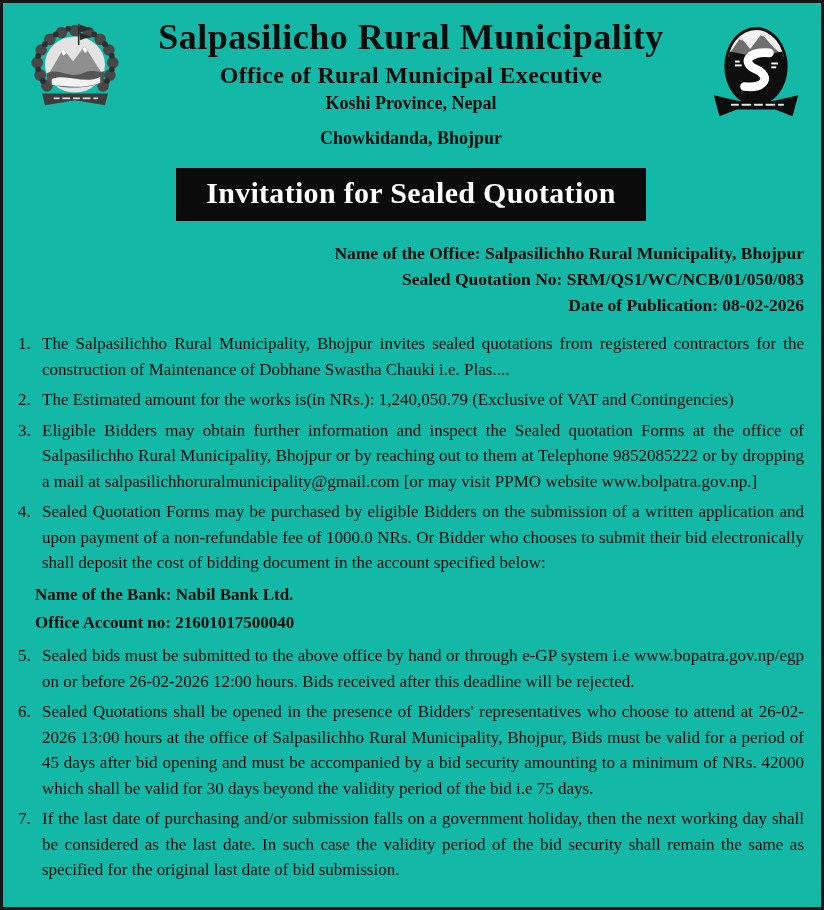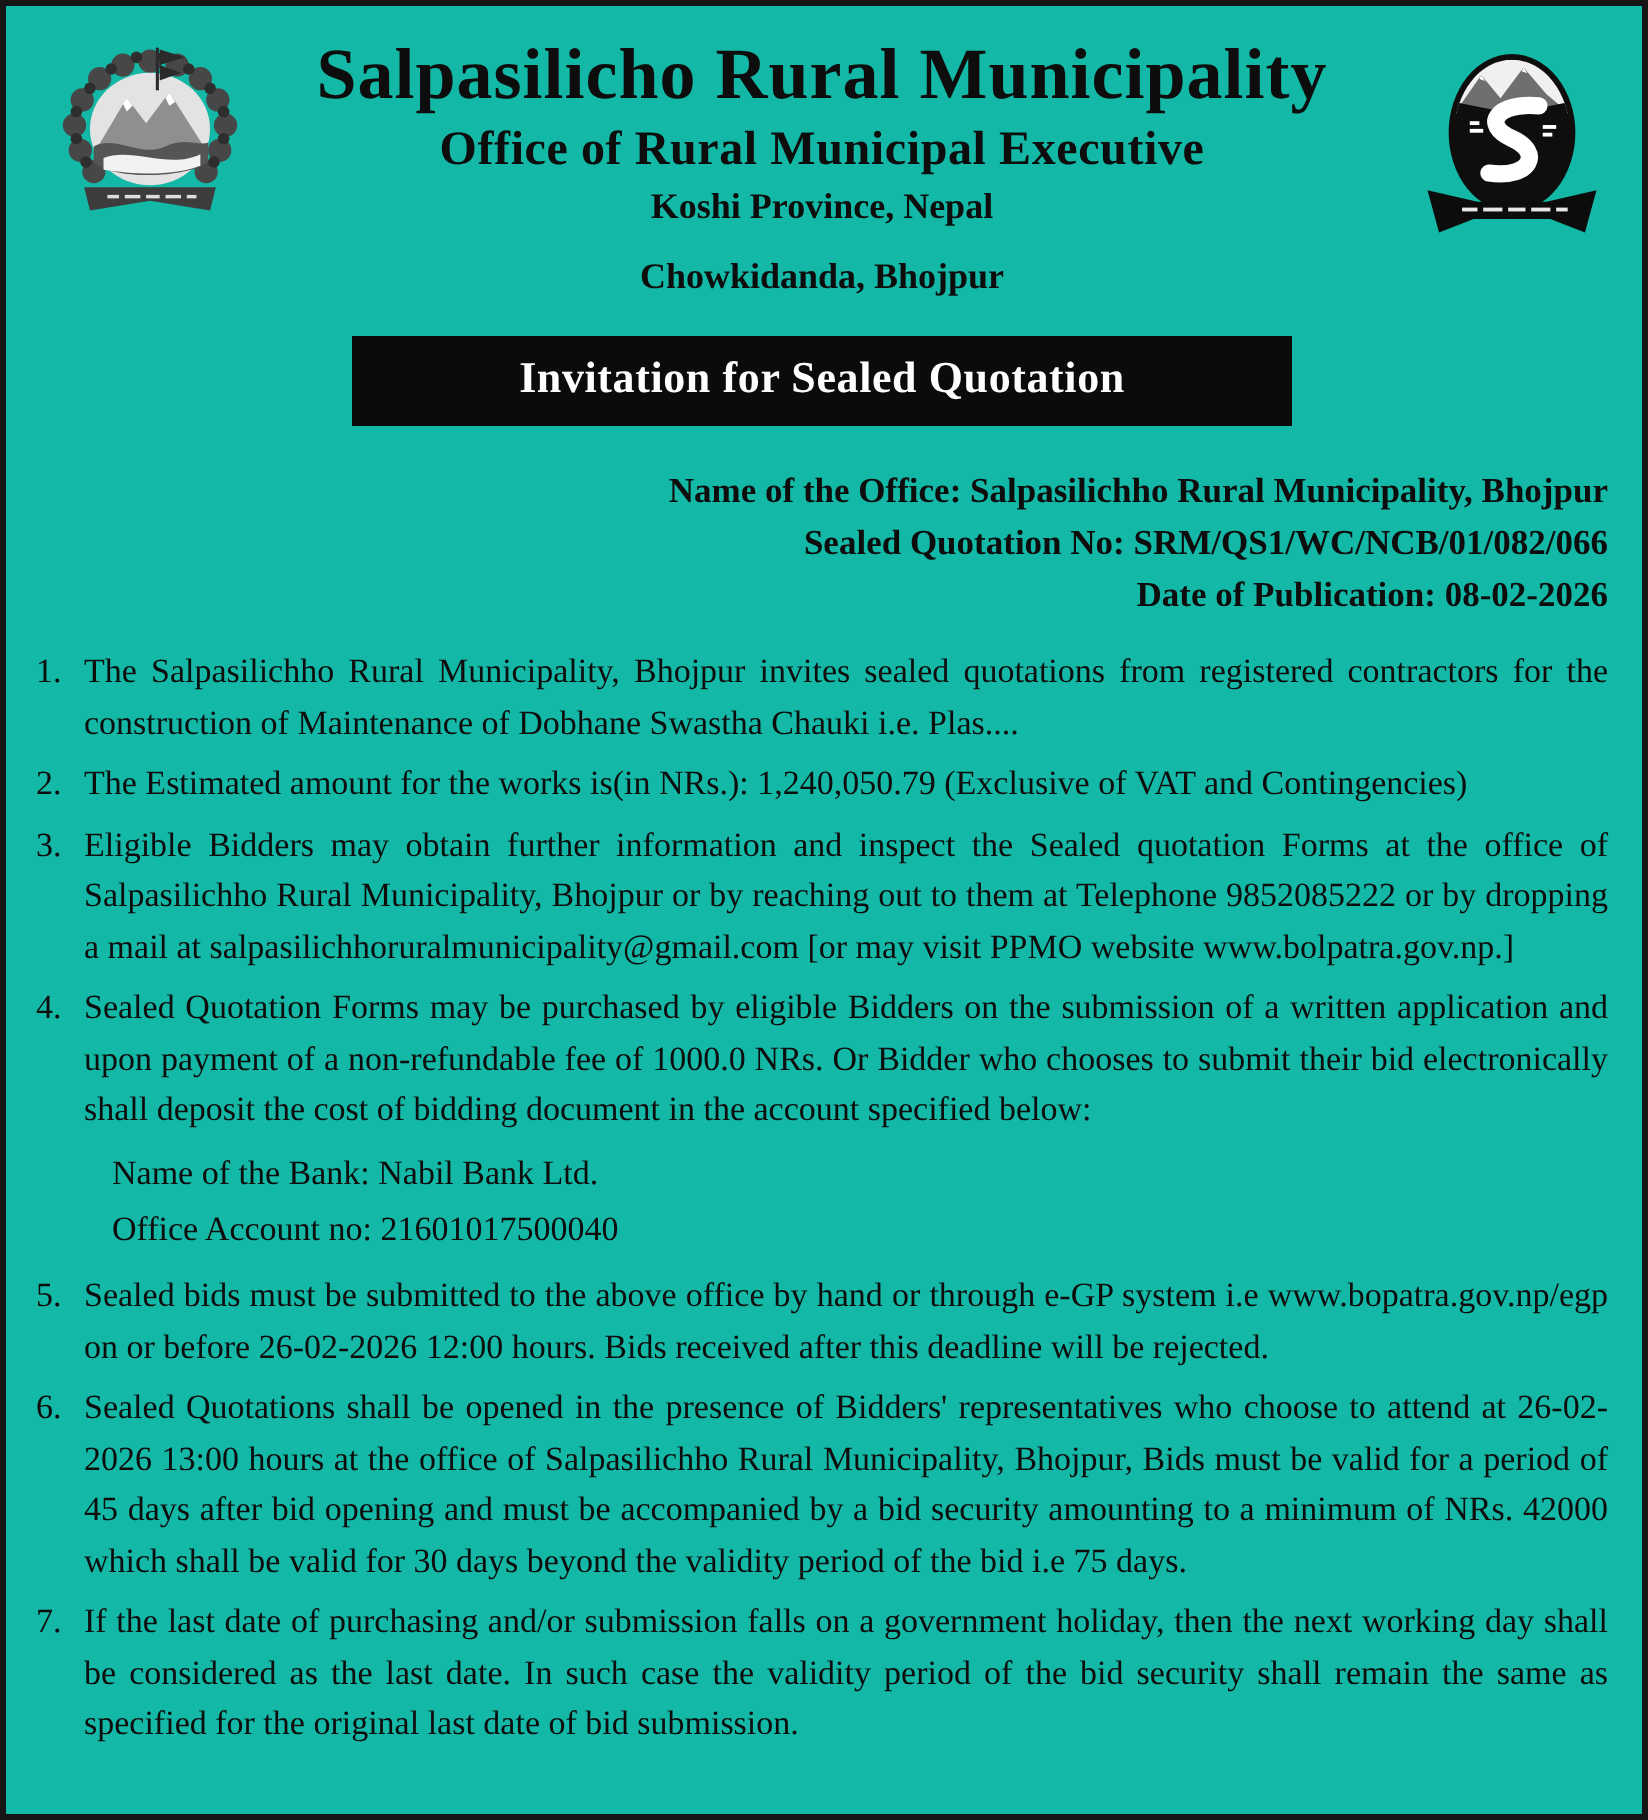--- a/index.html
+++ b/index.html
@@ -26,33 +26,33 @@
   .subtitle {
     font-size: 24px; font-weight: bold; line-height: 1.15;
     margin-top: 4px; letter-spacing: 0.3px;
   }
   .addr { font-size: 18px; font-weight: bold; line-height: 1.45; }
   .addr-first { margin-top: 9px; }
   
   .banner {
     width: 470px; margin: 17px auto 0;
     background: #0b0b0b; color: #fdfdfd;
-    font-size: 22px; font-weight: bold; text-align: center;
+    font-size: 30px; font-weight: bold; text-align: center;
     padding: 8px 0 11px;
     letter-spacing: 0.3px;
   }
   
   .office-info { text-align: right; margin-top: 20px; }
   .office-info div { font-size: 17.5px; font-weight: bold; line-height: 1.47; }
   
   .items { margin-top: 13px; font-size: 17px; }
   .item { display: flex; margin-bottom: 5px; }
   .item .num { flex: 0 0 24px; line-height: 1.5; }
   .item .txt { flex: 1; text-align: justify; line-height: 1.5; }
-  .bank-block { margin: 1px 0 7px 38px; font-weight: normal; }
+  .bank-block { margin: 1px 0 7px 17px; font-weight: bold; }
   .bank-block div { line-height: 1.63; }
 </style>
 </head>
 <body>
 
 <div class="page">
 
   <div class="header">
 
     <svg class="logo-left" viewBox="0 0 100 95" aria-hidden="true">
@@ -135,21 +135,21 @@
     <div class="addr">Koshi Province, Nepal</div>
     <div class="addr addr-first">Chowkidanda, Bhojpur</div>
   </div>
 
   <div class="banner">
     <span>Invitation for Sealed Quotation</span>
   </div>
 
   <div class="office-info">
     <div>Name of the Office: Salpasilichho Rural Municipality, Bhojpur</div>
-    <div>Sealed Quotation No: SRM/QS1/WC/NCB/01/082/066</div>
+    <div>Sealed Quotation No: SRM/QS1/WC/NCB/01/050/083</div>
     <div>Date of Publication: 08-02-2026</div>
   </div>
 
   <div class="items">
 
     <div class="item">
       <span class="num">1.</span>
       <span class="txt">The Salpasilichho Rural Municipality, Bhojpur invites sealed quotations from registered contractors for the construction of Maintenance of Dobhane Swastha Chauki i.e. Plas....</span>
     </div>
 

